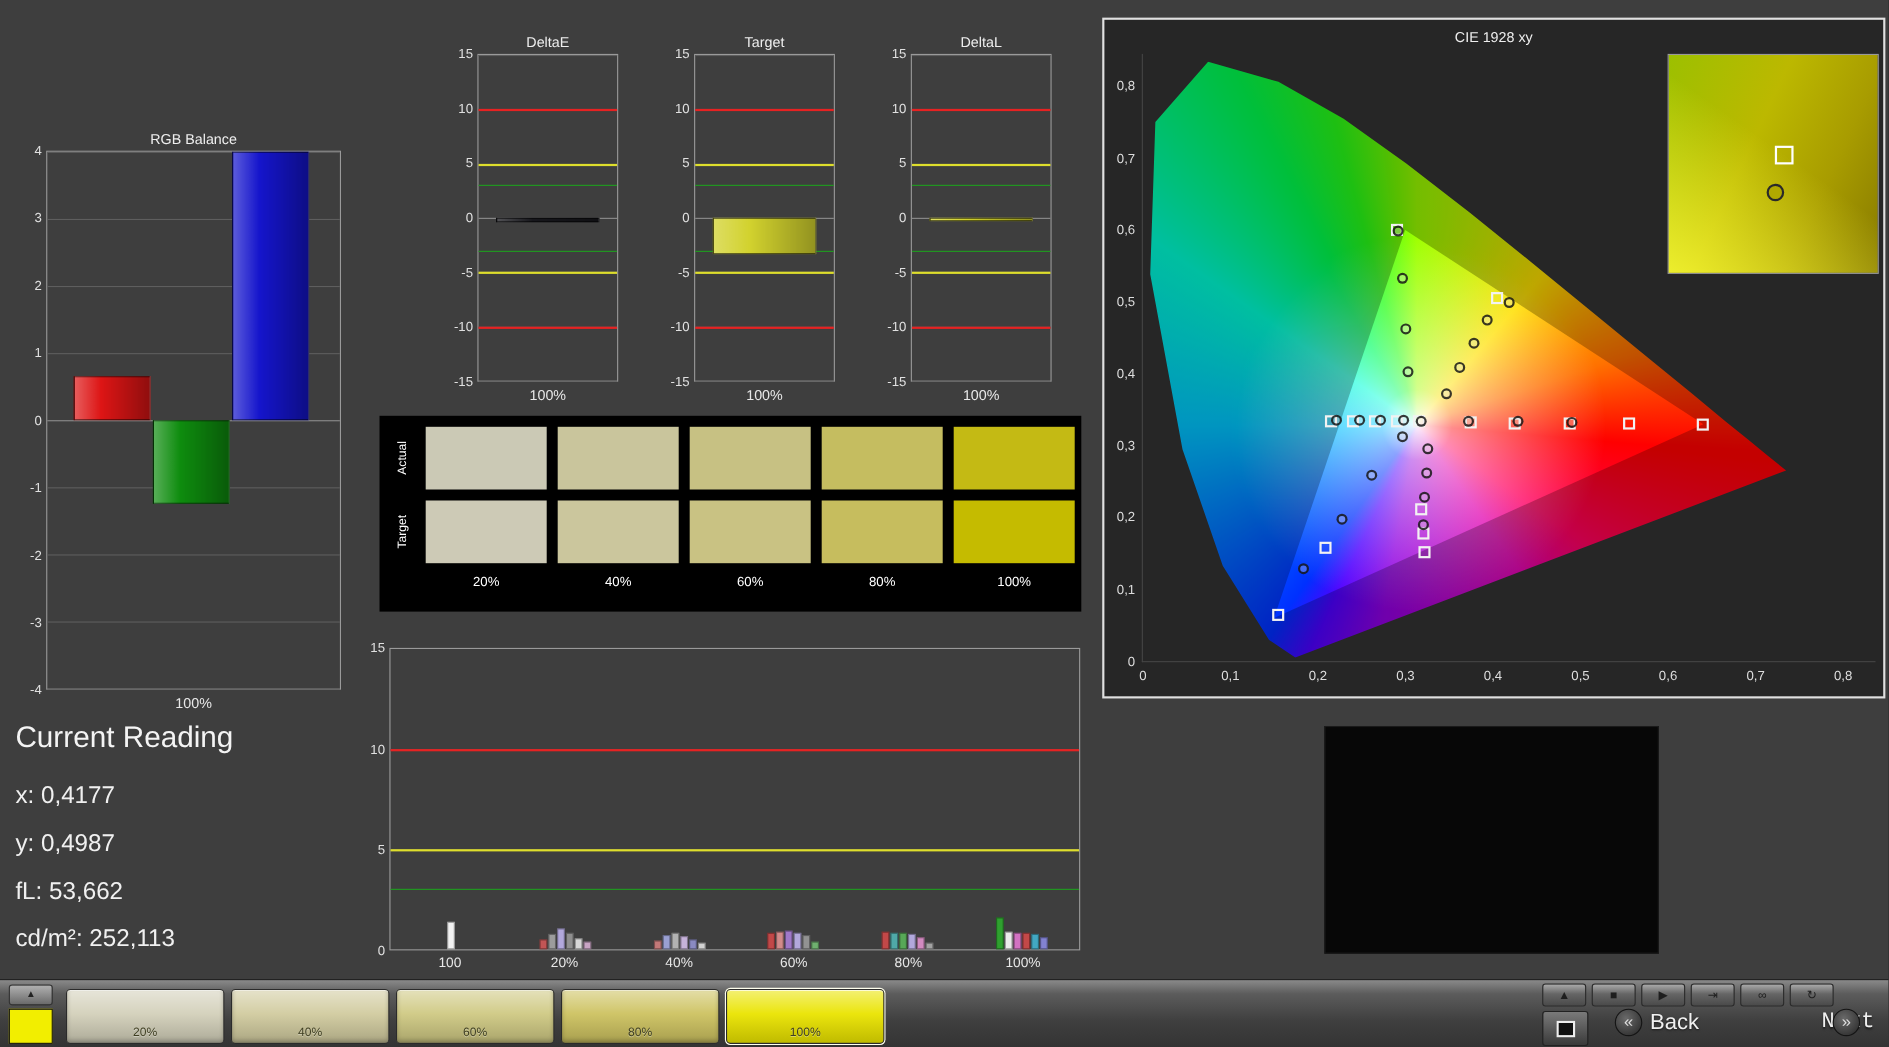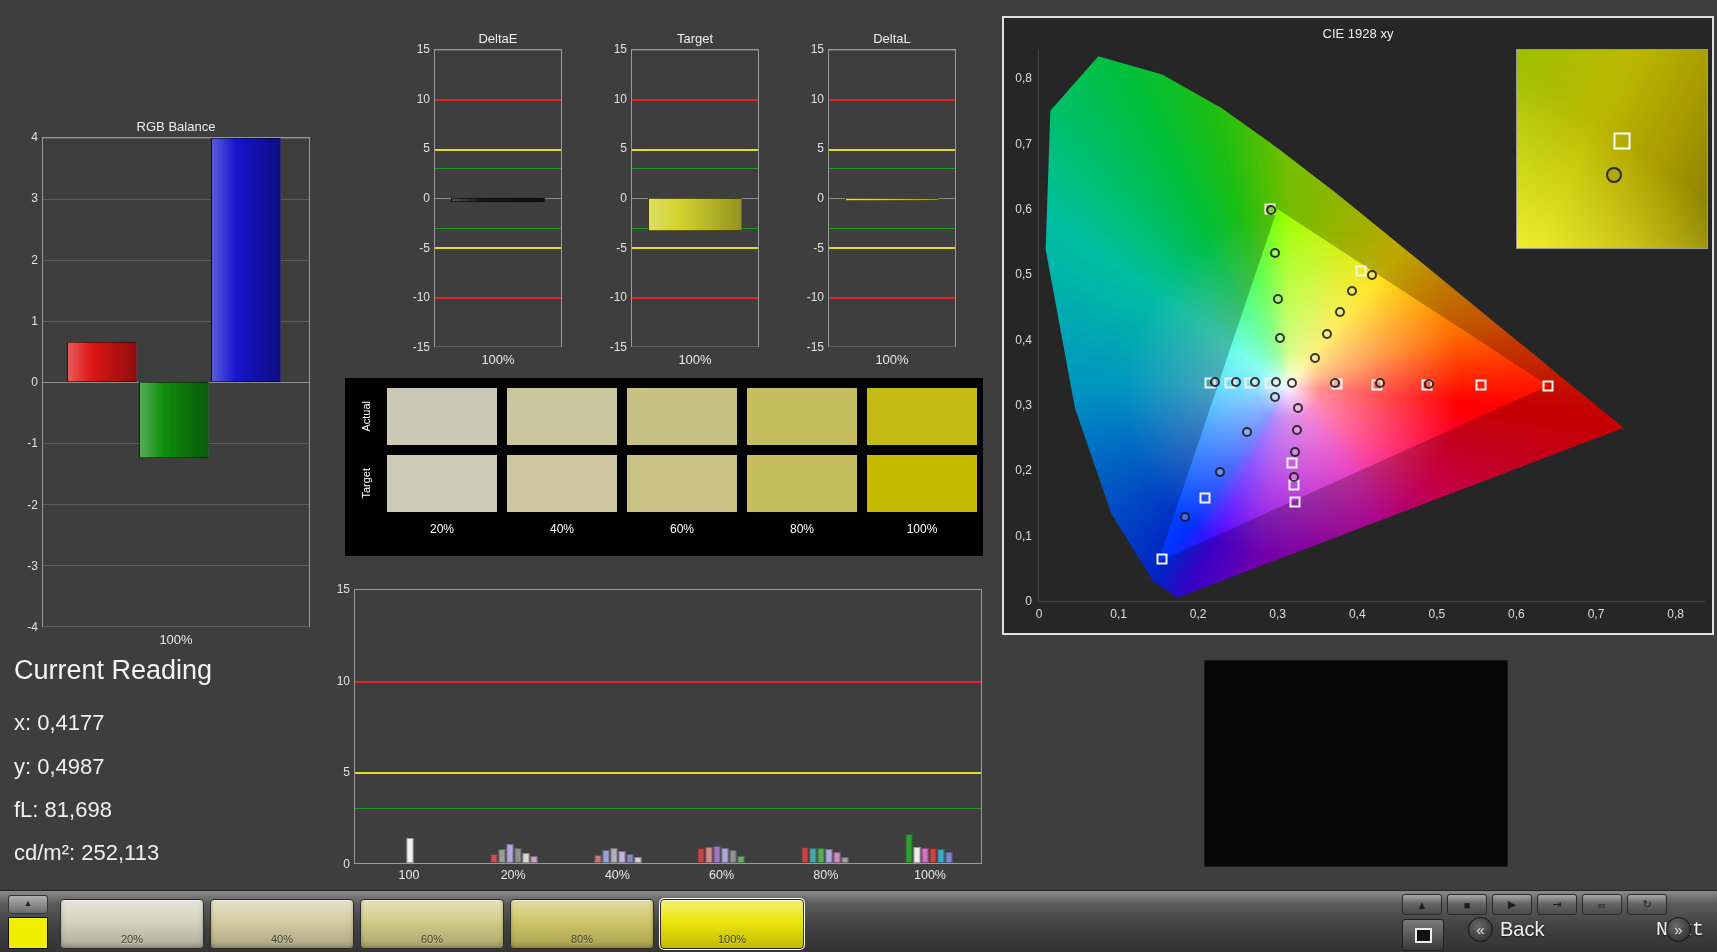--- a/index.html
+++ b/index.html
@@ -398,21 +398,21 @@
       </div>
     <div class="cie-inset">
       <div class="cie-inset-square"></div>
       <div class="cie-inset-dot"></div>
     </div>
   </div>
 
   <div class="cr-heading">Current Reading</div>
   <div class="cr-line cr-0">x: 0,4177</div>
   <div class="cr-line cr-1">y: 0,4987</div>
-  <div class="cr-line cr-2">fL: 81,698</div>
+  <div class="cr-line cr-2">fL: 53,662</div>
   <div class="cr-line cr-3">cd/m²: 252,113</div>
 
   <div class="preview-box"></div>
 
   <div class="toolbar" id="toolbar">
     <div class="collapse-btn">▲</div>
     <div class="patch" id="patch" style="background-color: rgb(242, 238, 0);"></div>
     <div class="big-btn" style="left:1402px;">
         <span></span>
       </div>

